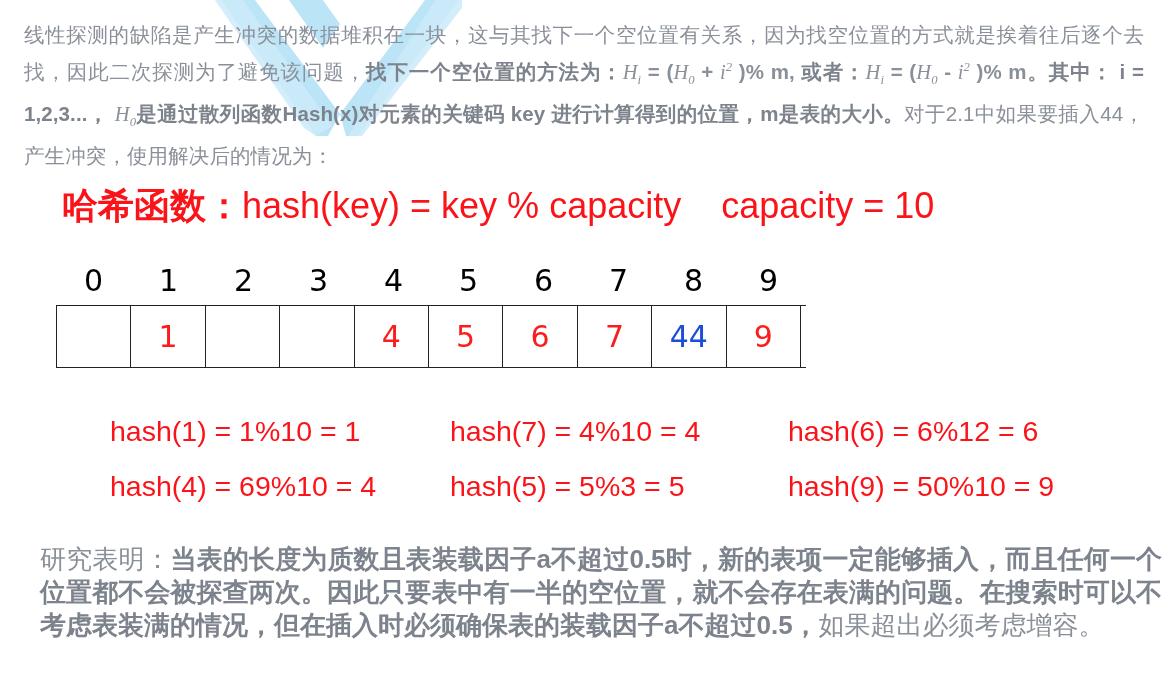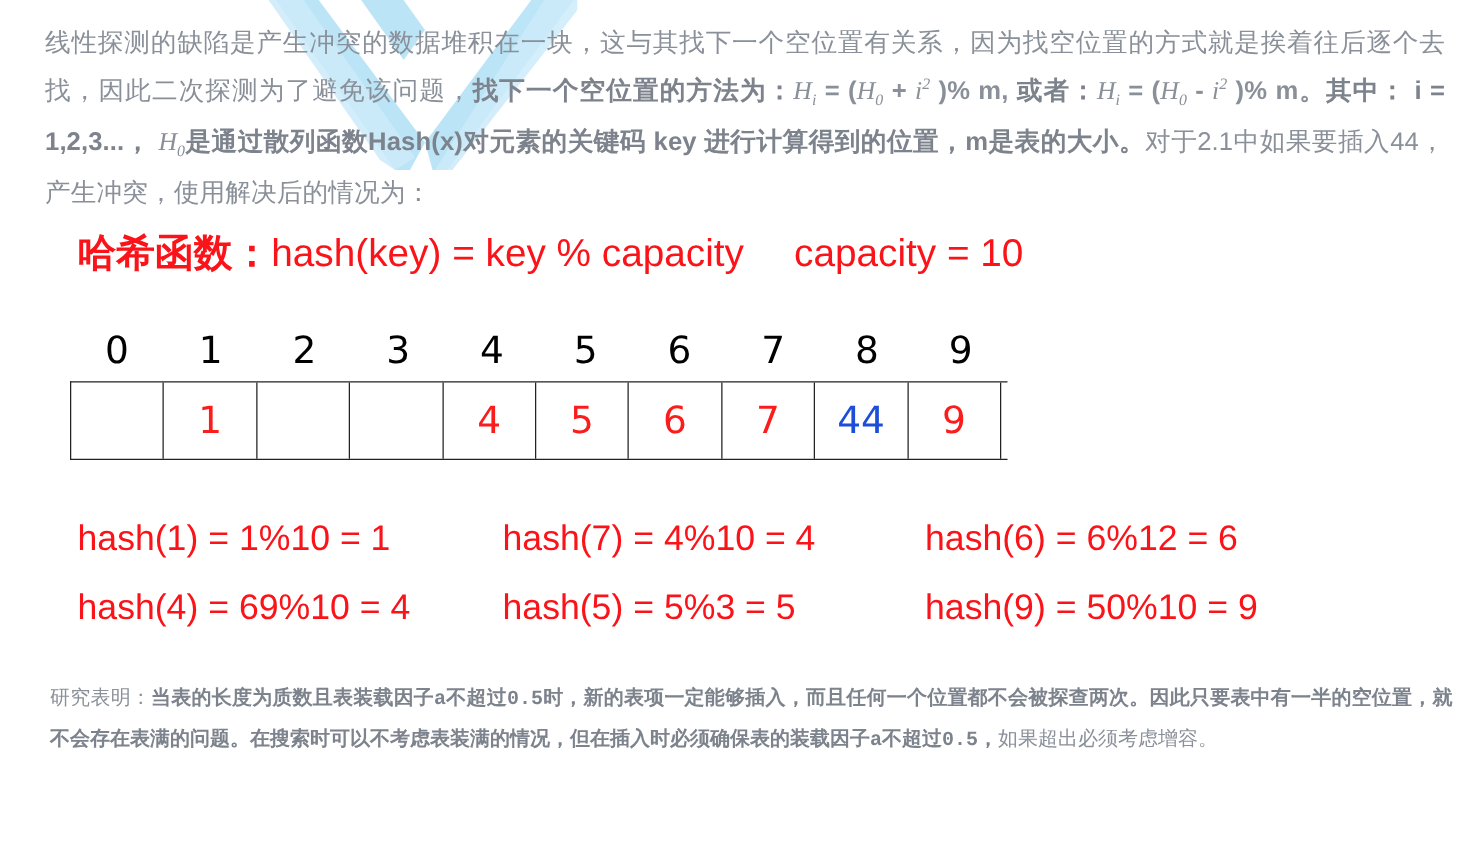--- a/index.html
+++ b/index.html
@@ -27,21 +27,21 @@
   }
 
   .content {
     position: relative;
     z-index: 1;
   }
 
   
   .intro {
     position: absolute;
-    left: 36px;
+    left: 24px;
     top: 18px;
     width: 1120px;
     font-size: 20.5px;
     line-height: 33px;
     color: #8a9099;
     letter-spacing: 0.1px;
     text-align: justify;
   }
   .intro b { color: #7d838c; font-weight: bold; }
   .mathvar {
@@ -58,21 +58,21 @@
     font-family: "Liberation Sans", sans-serif;
     font-style: normal;
     font-weight: bold;
   }
 
   
   .hash-head {
     position: absolute;
     left: 62px;
     top: 182px;
-    font-size: 31px;
+    font-size: 36px;
     color: #fa1419;
     white-space: nowrap;
     font-weight: normal;
   }
   .hash-head .zh { font-weight: bold; }
   .hash-head .gap { display: inline-block; width: 40px; }
 
   
   .index-row {
     position: absolute;
@@ -123,36 +123,35 @@
     position: absolute;
     left: 62px;
     top: 404px;
     width: 1040px;
     color: #fa1419;
     font-size: 28.5px;
     line-height: 55px;
     white-space: nowrap;
   }
   .eq-row { display: block; }
-  .eq { display: inline-block; }
+  .eq { display: inline-block; margin-left: 48px; }
   .eq + .eq { margin-left: 24px; }
   .eq.w1 { width: 316px; }
   .eq.w2 { width: 314px; }
 
   
   .conclusion {
     position: absolute;
     left: 40px;
     top: 543px;
     width: 1122px;
-    font-size: 16px;
+    font-size: 26px;
     line-height: 33px;
     color: #8a9099;
     text-align: justify;
-    font-family: Liberation Mono, monospace;
   }
   .conclusion b { color: #7d838c; font-weight: bold; }
 </style>
 </head>
 <body>
 
 <svg class="watermark-shape" viewBox="0 0 250 140" xmlns="http://www.w3.org/2000/svg">
   <g fill="#b8e4f7" opacity="0.95">
     <polygon points="6,0 40,0 128,118 116,140 104,140"></polygon>
     <polygon points="128,118 216,0 250,0 146,140 134,140"></polygon>

